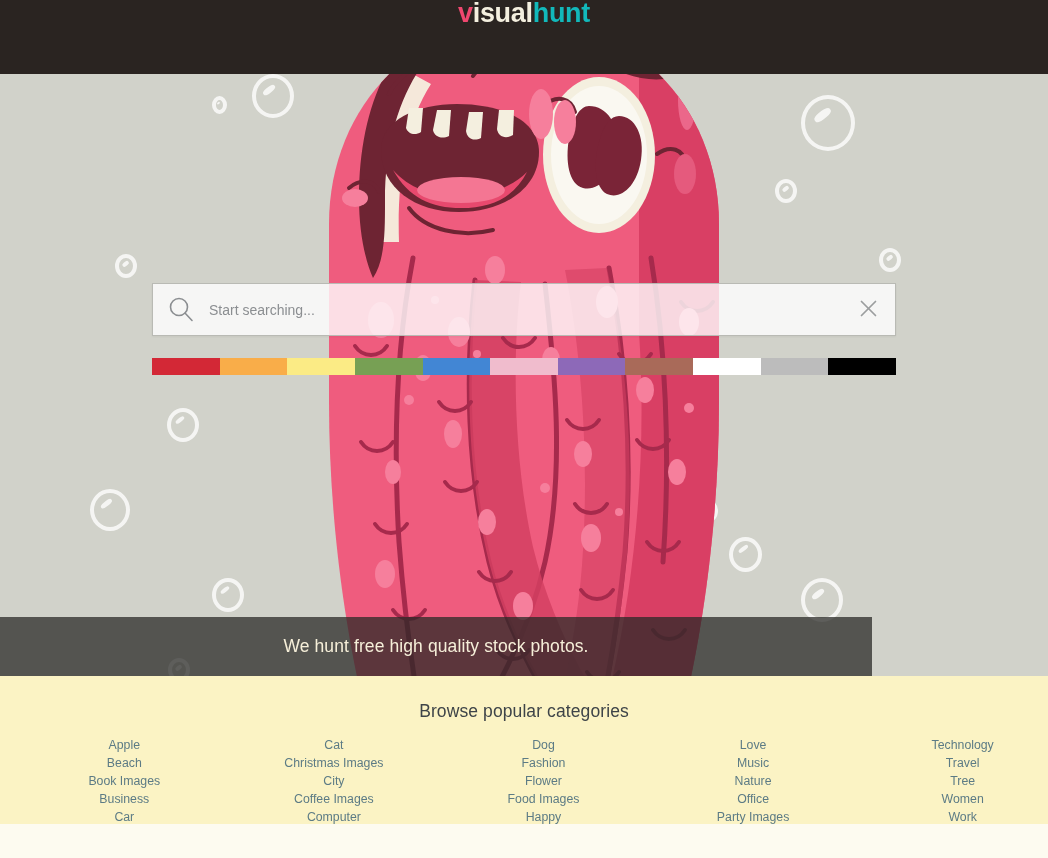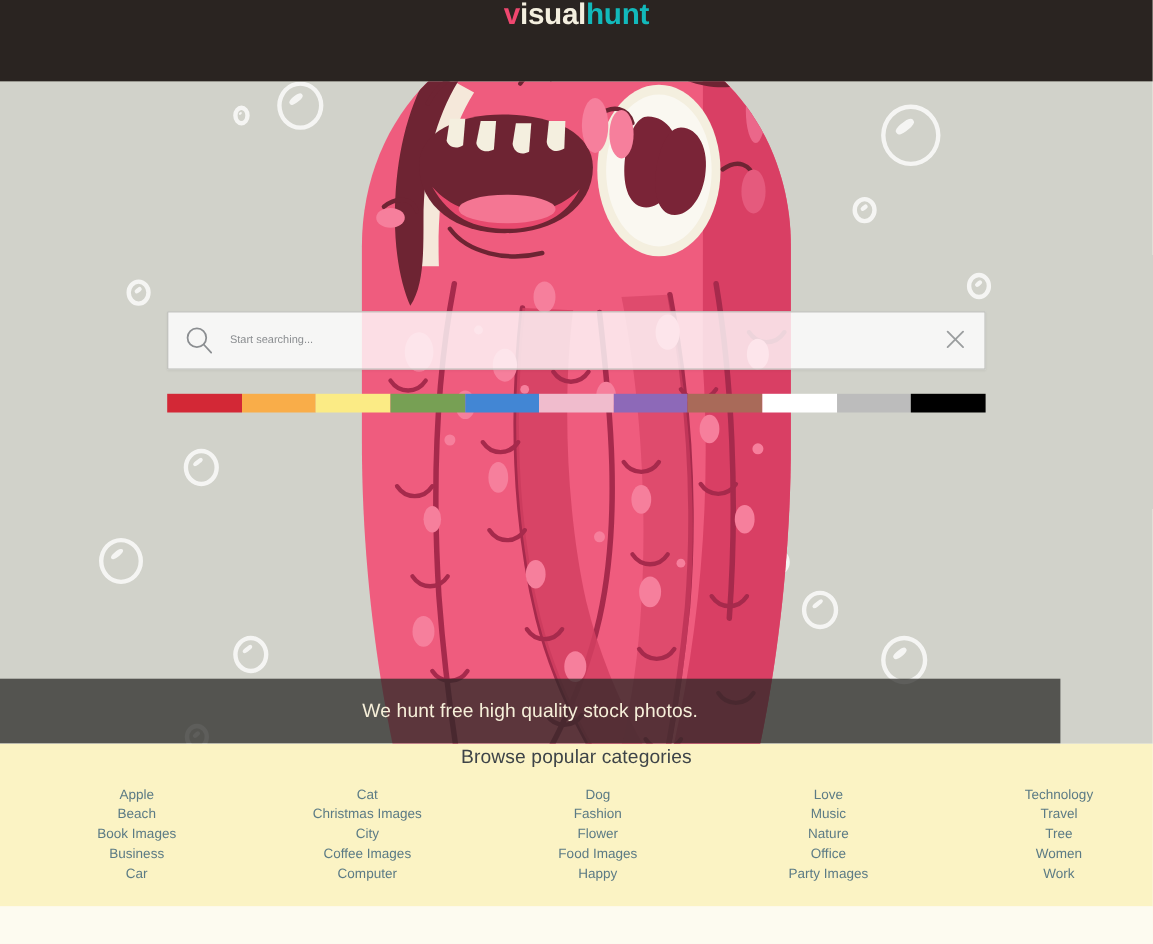--- a/index.html
+++ b/index.html
@@ -96,21 +96,21 @@
     align-items: center;
     justify-content: center;
     flex: 0 0 auto;
   }
   .search-input {
     flex: 1 1 auto;
     border: 0;
     outline: 0;
     background: transparent;
     font-family: "Liberation Sans", sans-serif;
-    font-size: 10px;
+    font-size: 14px;
     color: #6c6f72;
     padding: 0;
     height: 100%;
   }
   .search-input::placeholder { color: #8b8e91; opacity: 1; }
   .clear-btn {
     width: 54px;
     height: 100%;
     flex: 0 0 auto;
     display: flex;
@@ -127,40 +127,40 @@
     height: 17px;
     margin-top: 22px;
   }
   .swatch { flex: 1 1 0; height: 100%; cursor: pointer; }
 
   
   .tagline-band {
     position: absolute;
     left: 0;
     bottom: 0;
-    width: 964px;
+    width: 872px;
     height: 59px;
     background: rgba(40,40,38,0.74);
     display: flex;
     align-items: center;
     justify-content: center;
     z-index: 14;
   }
   .tagline {
     color: #f6efd9;
     font-size: 17.5px;
     letter-spacing: 0.1px;
   }
 
   
   .categories {
     width: 1048px;
     height: 148px;
     background: #fbf3c4;
-    padding-top: 2px;
+    padding-top: 25px;
   }
   .cat-title {
     text-align: center;
     font-size: 17.5px;
     color: #3e4448;
     font-weight: normal;
     margin: 0 0 14px 0;
     letter-spacing: 0.1px;
   }
   .cat-grid {

